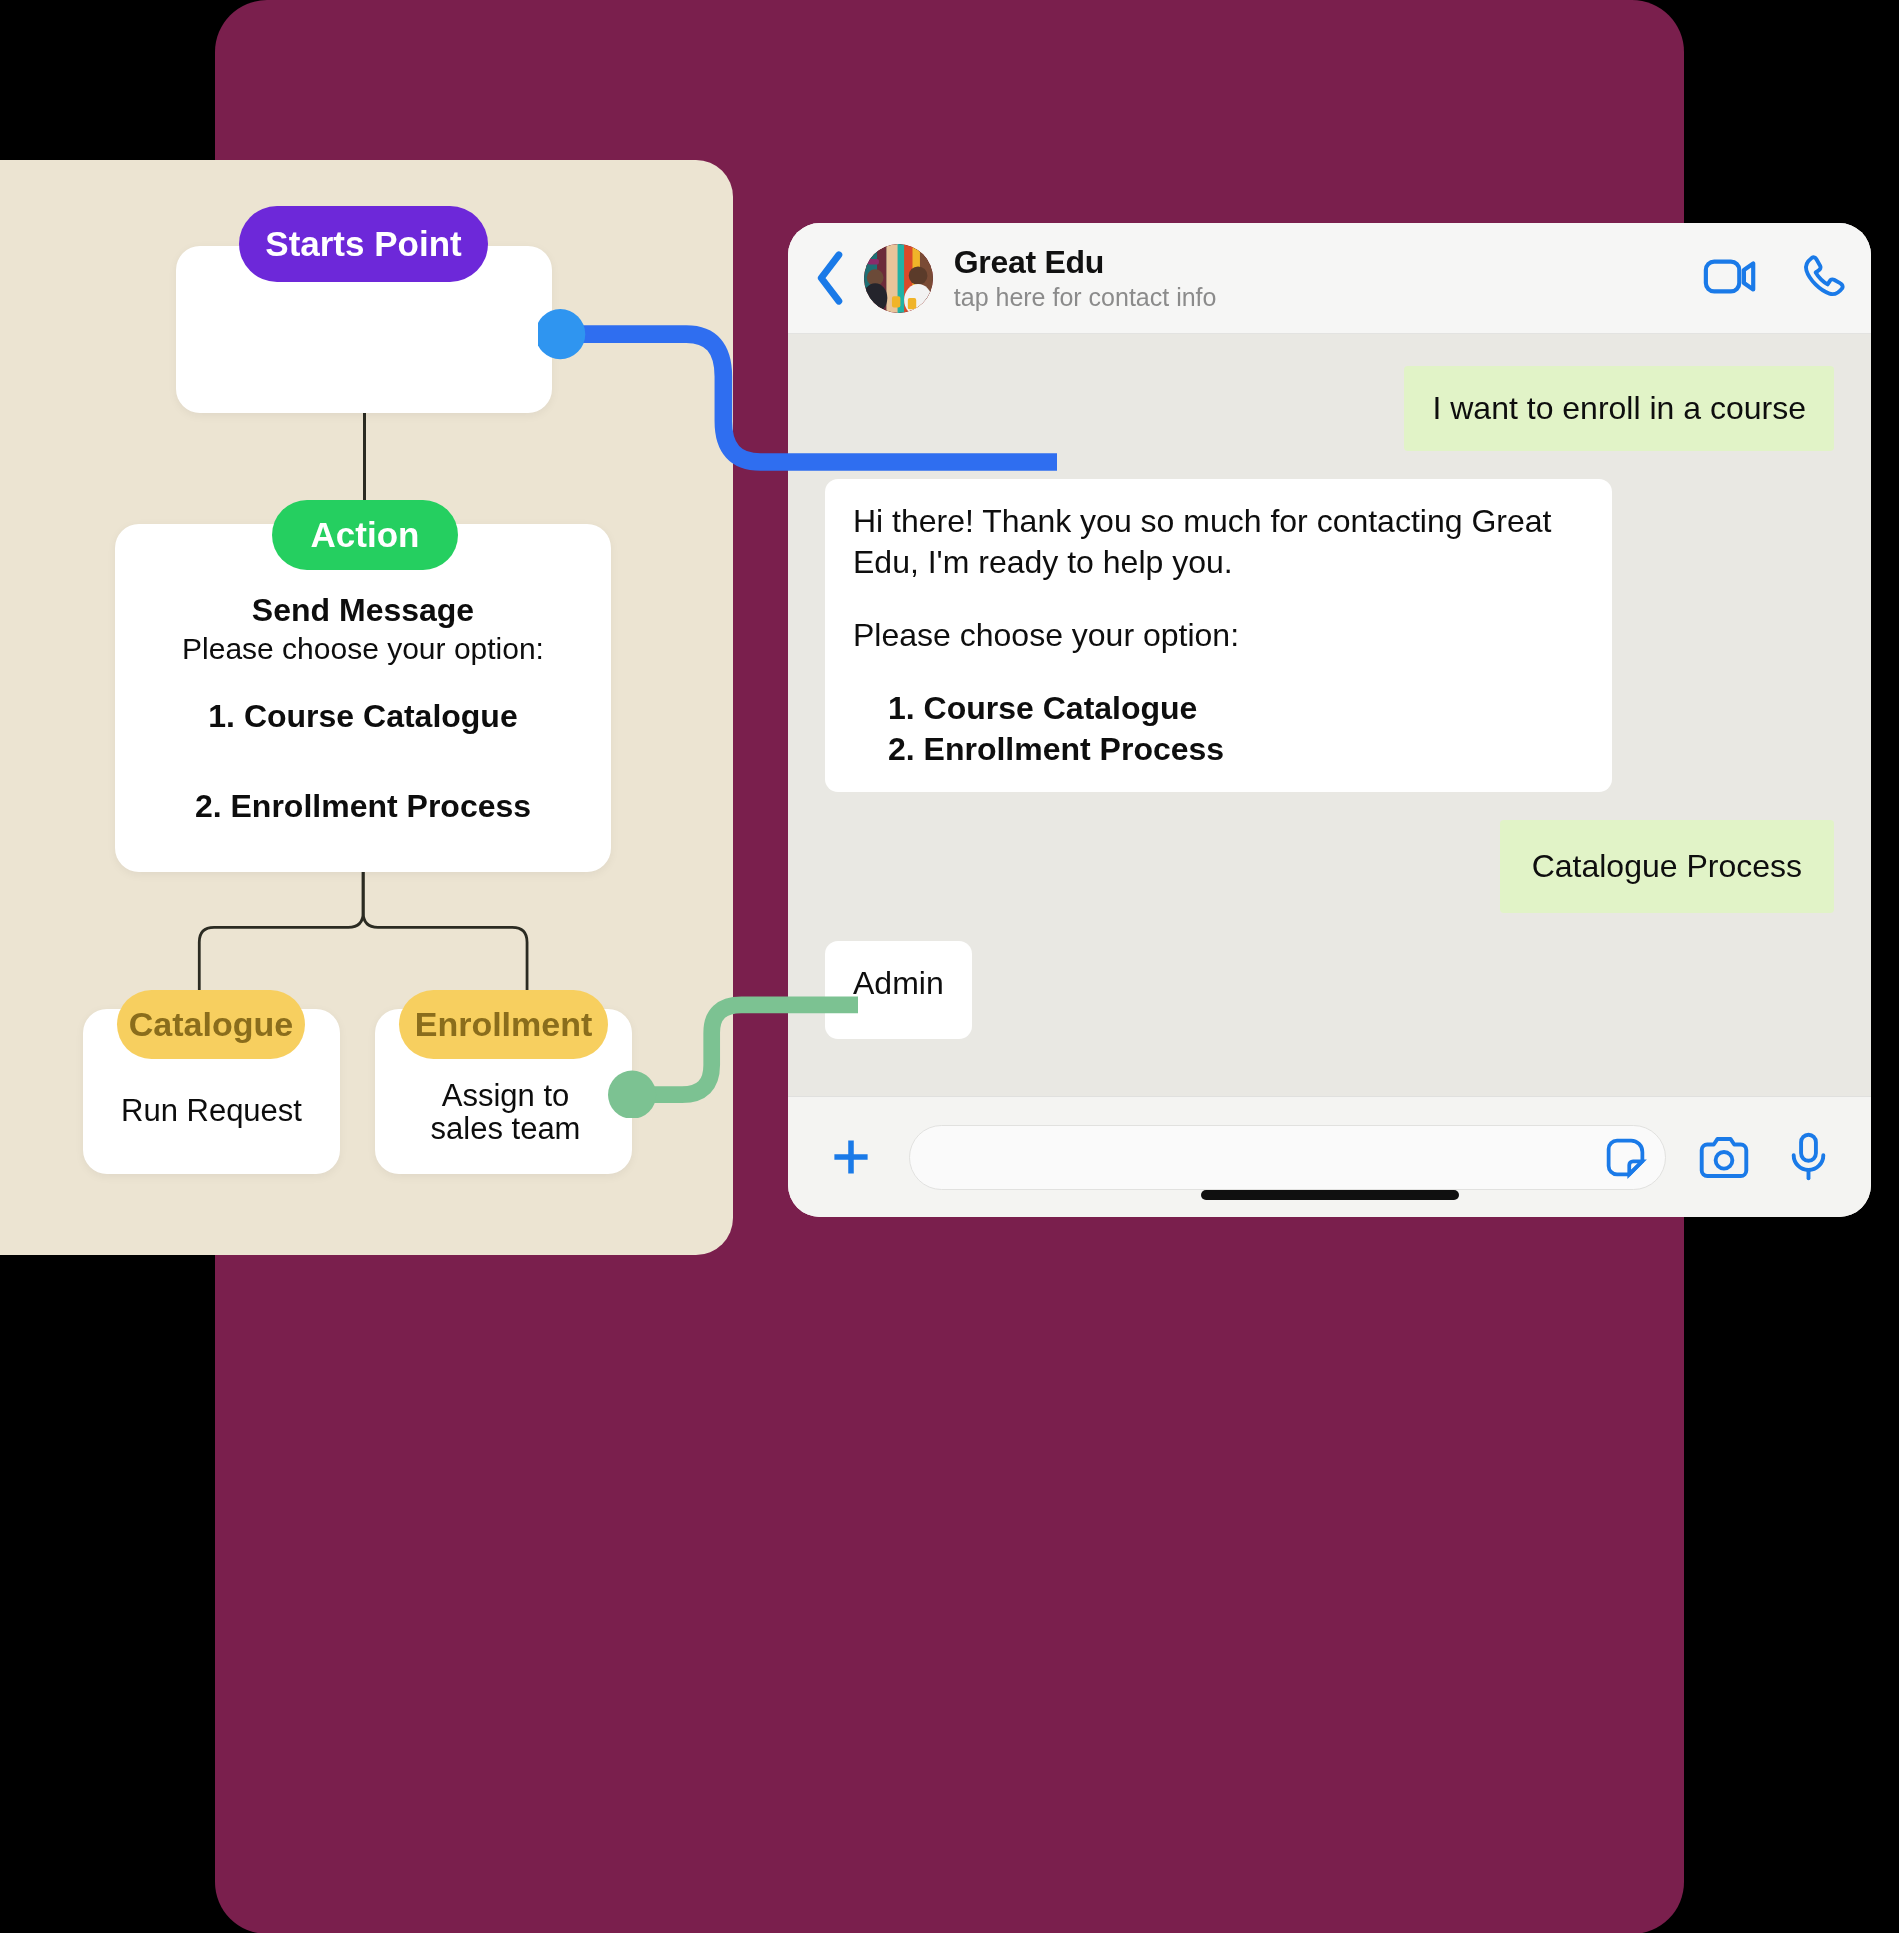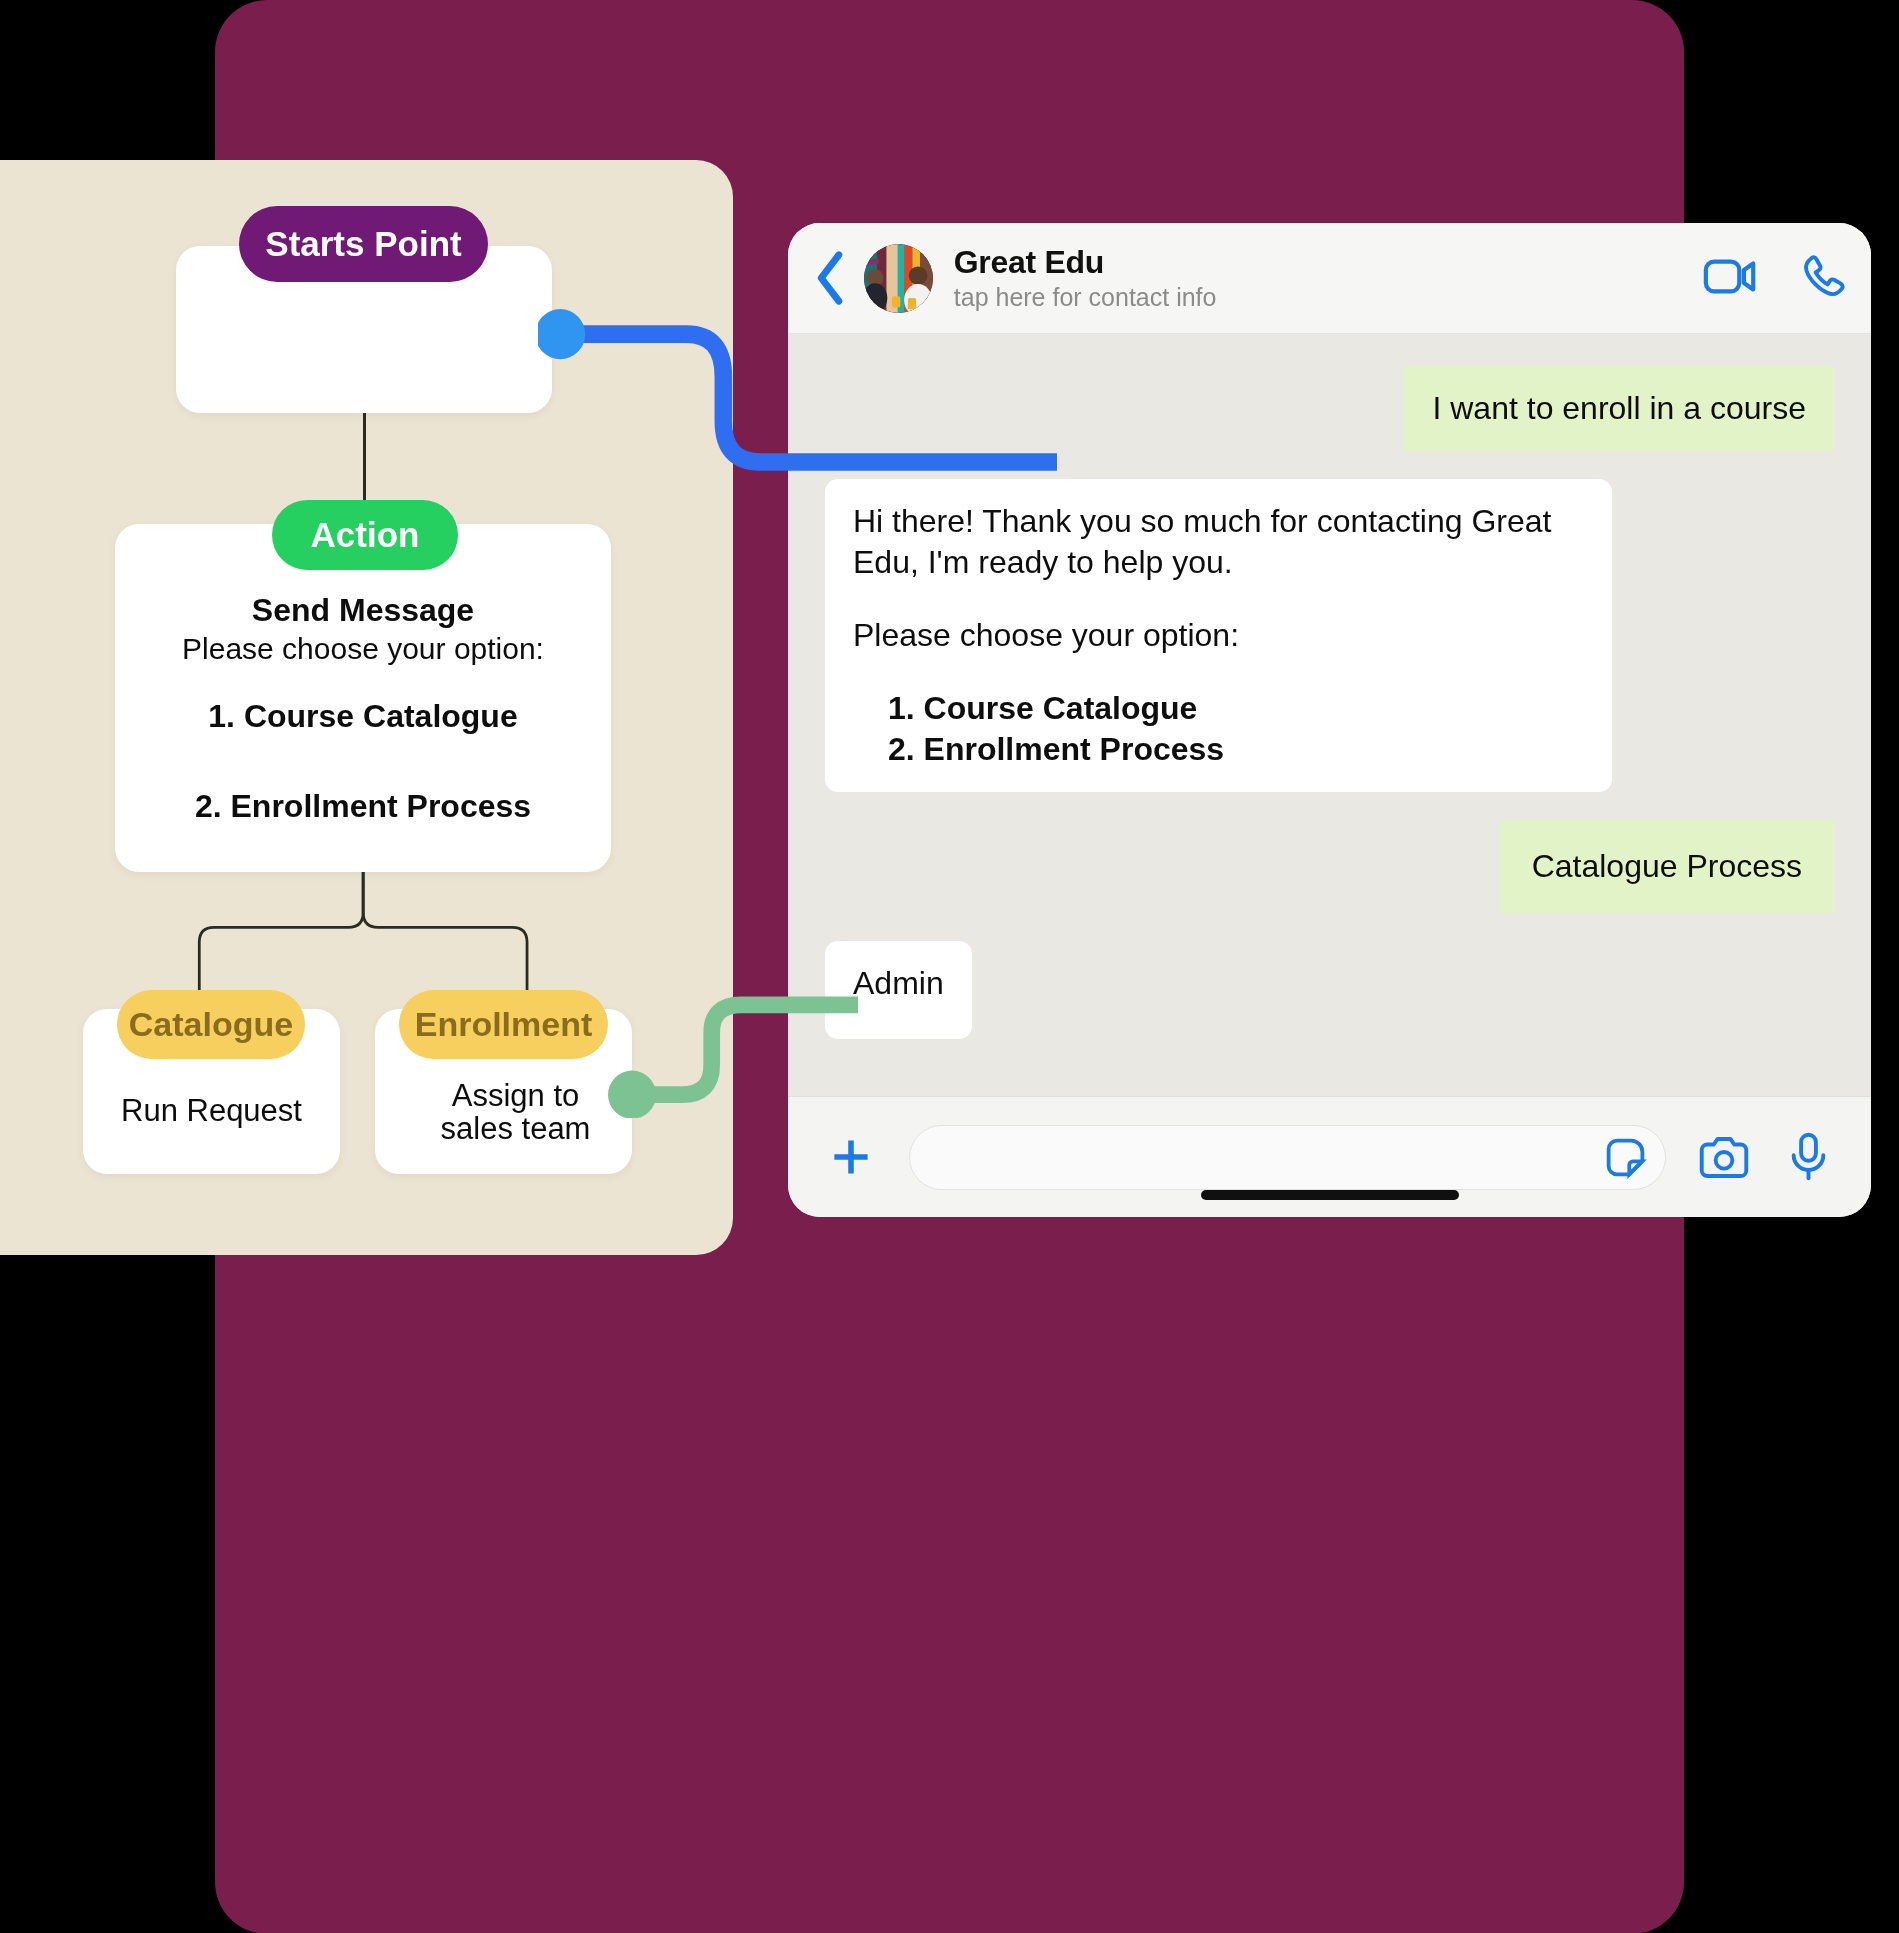--- a/index.html
+++ b/index.html
@@ -66,21 +66,21 @@
     width: 100%;
     text-align: center;
     color: #0d0d0d;
     z-index: 7;
   }
 
   
   #node-start { left: 176px; top: 246px; width: 376px; height: 167px; }
   #pill-start {
     left: 239px; top: 206px; width: 249px; height: 76px;
-    background: #701a75; font-size: 35px;
+    background: #6d28d9; font-size: 35px;
   }
   #start-label {
     left: 176px; top: 306px; width: 376px;
     font-size: 32px; line-height: 1.0; font-weight: 400;
   }
 
   
   #line-start-action {
     position: absolute;
     left: 363px; top: 413px; width: 2.8px; height: 102px;
@@ -128,21 +128,21 @@
     font-size: 31px; font-weight: 400;
   }
 
   
   #node-enr { left: 375px; top: 1009px; width: 257px; height: 165px; }
   #pill-enr {
     left: 399px; top: 990px; width: 209px; height: 69px;
     background: #f7cf5f; color: #8a6d1c; font-size: 34px;
   }
   #enr-label {
-    left: 387px; top: 1080px; width: 257px;
+    left: 377px; top: 1080px; width: 257px;
     font-size: 31px; line-height: 1.05; font-weight: 400;
   }
 
   
   #blue-connector {
     position: absolute;
     left: 538px; top: 306px;
     width: 519px; height: 186px;
     z-index: 9;
     pointer-events: none;

